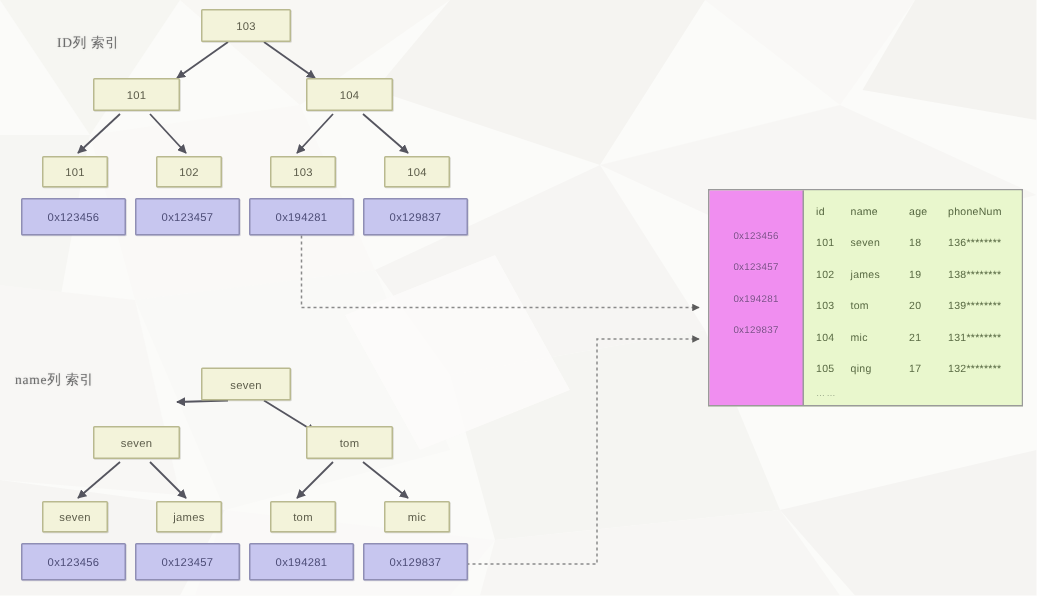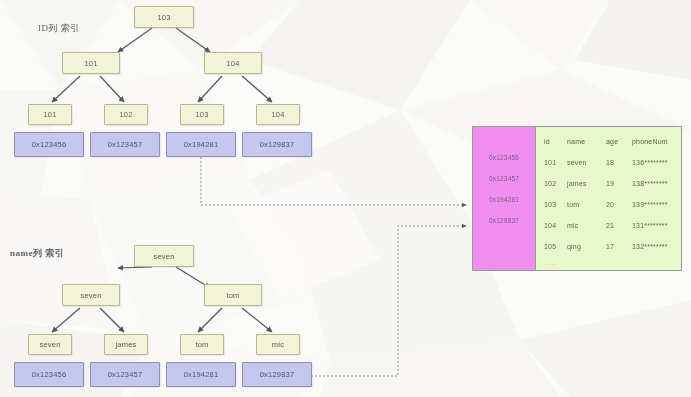--- a/index.html
+++ b/index.html
@@ -198,21 +198,21 @@
     <line x1="242" y1="308" x2="272" y2="332" stroke="#55555f" stroke-width="1.2" marker-end="url(#arrowSolid)"></line>
 
     <path d="M 201 157 L 201 205 L 466 205" fill="none" stroke="#8a8a8a" stroke-width="1" stroke-dasharray="2,2" marker-end="url(#arrowDot)"></path>
 
     <path d="M 299 376 L 398 376 L 398 226 L 466 226" fill="none" stroke="#8a8a8a" stroke-width="1" stroke-dasharray="2,2" marker-end="url(#arrowDot)"></path>
   </svg>
 
   <div id="content">
 
     <div class="section-label" style="left:10px; top:22px;margin-left:28px;">ID列 索引</div>
-    <div class="section-label" style="left:10px; top:247px;font-weight:bold;">name列 索引</div>
+    <div class="section-label" style="left:10px; top:247px;">name列 索引</div>
 
     <div class="node key" style="left:134px; top:6px; width:60px; height:22px;">103</div>
 
     <div class="node key" style="left:62px; top:52px; width:58px; height:22px;">101</div>
     <div class="node key" style="left:204px; top:52px; width:58px; height:22px;">104</div>
 
     <div class="node key" style="left:28px; top:104px; width:44px; height:21px;">101</div>
     <div class="node ptr" style="left:14px; top:132px; width:70px; height:25px;">0x123456</div>
 
     <div class="node key" style="left:104px; top:104px; width:44px; height:21px;">102</div>

